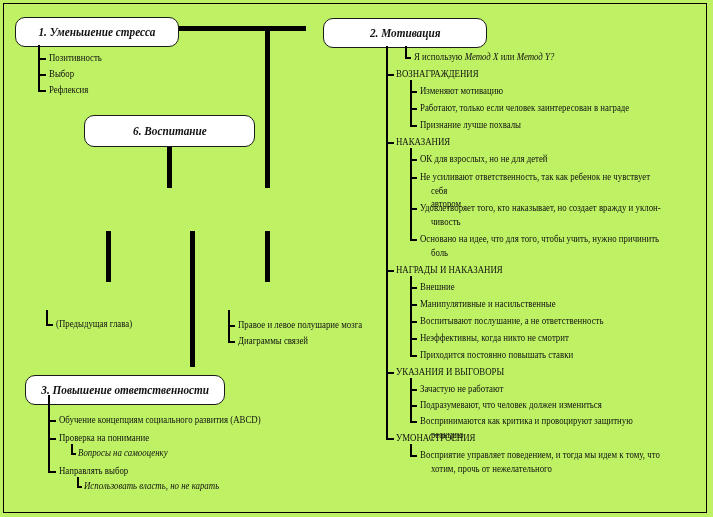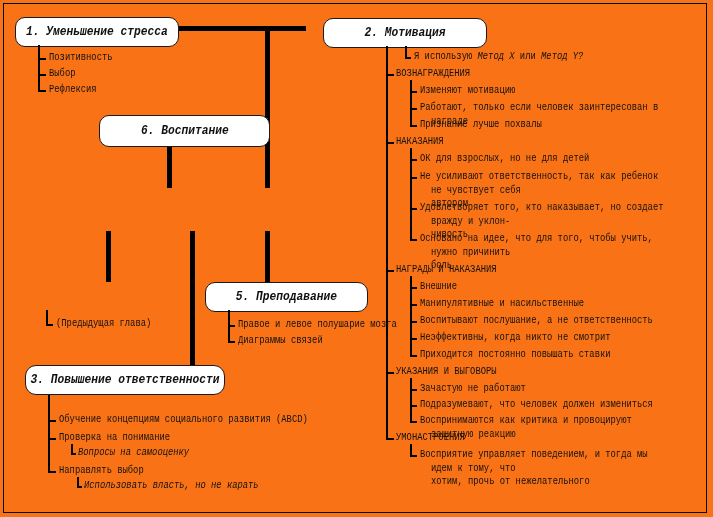--- a/index.html
+++ b/index.html
@@ -1,17 +1,17 @@
 <!DOCTYPE html>
 <html><head>
 <meta charset="utf-8">
 <style>
   html,body{margin:0;padding:0;background:#fff;}
-  .page{position:relative;width:713px;height:517px;background:#f97316;overflow:hidden;
-        font-family:Liberation Mono, monospace;color:#111;}
+  .page{position:relative;width:713px;height:517px;background:#bef264;overflow:hidden;
+        font-family:Liberation Serif, serif;color:#111;}
   .frame{position:absolute;left:3px;top:3px;width:702px;height:508px;border:1.5px solid #000;}
   
   .node{position:absolute;border:1.6px solid #1a1a1a;border-radius:10px;background:#fff;
         display:flex;align-items:center;justify-content:center;}
   .node .cap{font-style:italic;font-weight:bold;font-size:12.5px;white-space:nowrap;
         transform:scaleX(.9);transform-origin:50% 50%;}
   .central{position:absolute;background:#e5e5e5;border-radius:9px;display:flex;
         align-items:center;justify-content:center;text-align:center;}
   .central .cap{font-weight:bold;font-size:12.5px;line-height:16px;white-space:pre-line;
         letter-spacing:.2px;transform:scaleX(.92);transform-origin:50% 50%;}
@@ -38,27 +38,24 @@
   <div class="VL" style="left:106px;top:231px;height:51px;"></div>
   <div class="VL" style="left:190px;top:231px;height:136px;"></div>
   <div class="VL" style="left:265px;top:231px;height:51px;"></div>
 
   <div class="node" style="left:15px;top:17px;width:162px;height:28px;">
     <span class="cap">1. Уменьшение стресса</span>
   </div>
   <div class="node" style="left:323px;top:18px;width:162px;height:28px;">
     <span class="cap">2. Мотивация</span>
   </div>
-  <div class="node" style="left:84px;top:115px;width:169px;height:30px;margin-left:15px;">
+  <div class="node" style="left:84px;top:115px;width:169px;height:30px;">
     <span class="cap">6. Воспитание</span>
   </div>
-  <div class="node" style="left:205px;top:282px;width:161px;height:28px;">
-    <span class="cap">5. Преподавание</span>
-  </div>
-  <div class="node" style="left:25px;top:365px;width:198px;height:28px;border-radius:11px;">
+  <div class="node" style="left:25px;top:375px;width:198px;height:28px;">
     <span class="cap">3. Повышение ответственности</span>
   </div>
 
   <div class="vl" style="left:38px;top:45px;height:45px;"></div>
   <div class="hl" style="left:38px;top:58px;"></div>
   <div class="hl" style="left:38px;top:74px;"></div>
   <div class="hl" style="left:38px;top:90px;"></div>
   <div class="t" style="left:49px;top:51px;">Позитивность</div>
   <div class="t" style="left:49px;top:67px;">Выбор</div>
   <div class="t" style="left:49px;top:83px;">Рефлексия</div>

